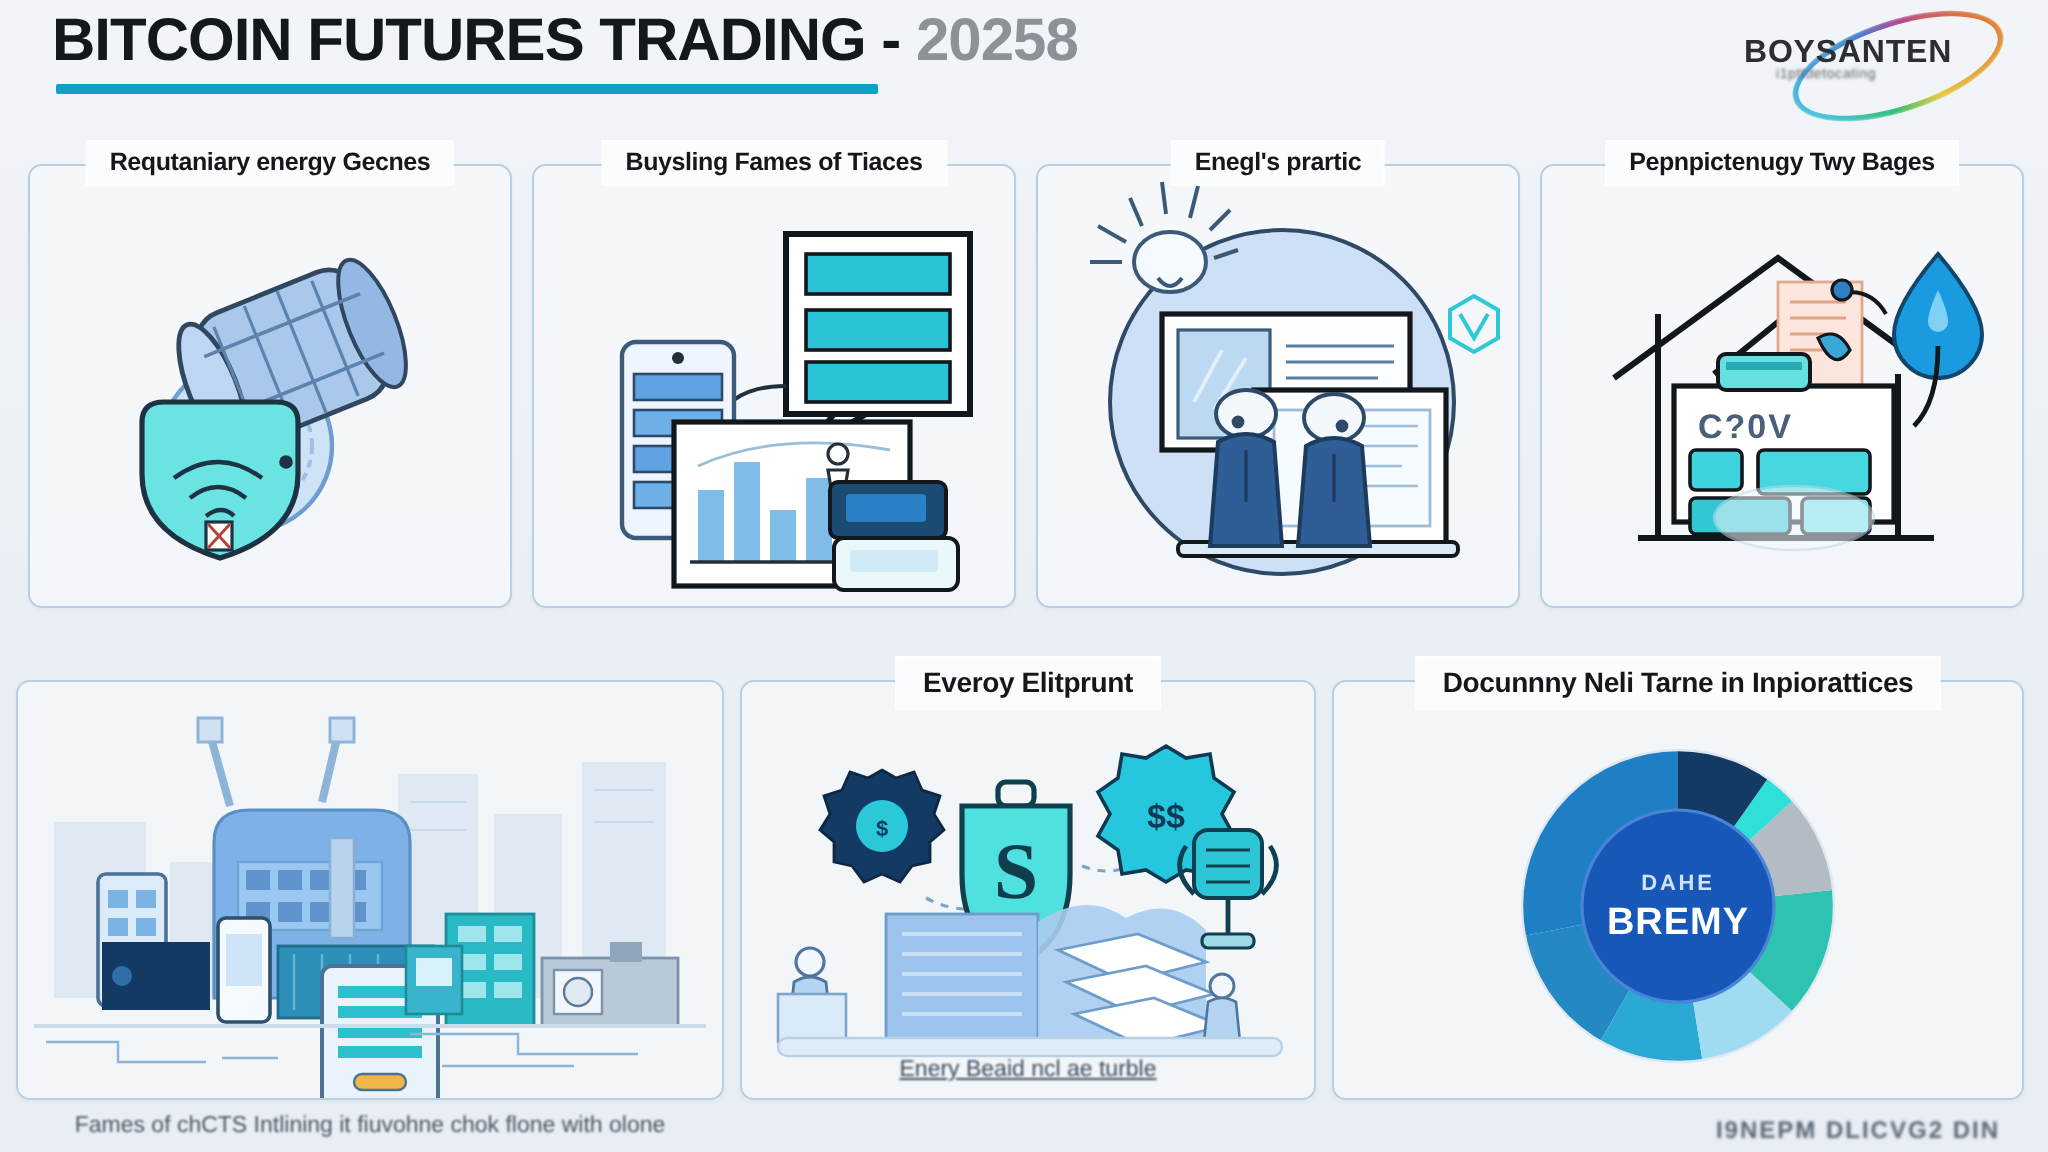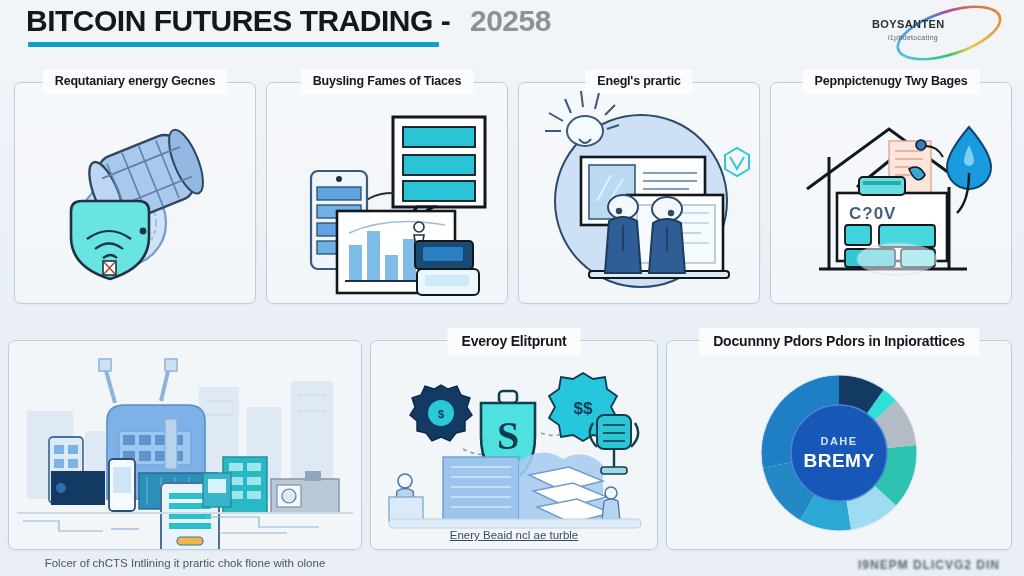--- a/index.html
+++ b/index.html
@@ -12,27 +12,27 @@
   .page{position:absolute;inset:0;background:linear-gradient(180deg,#f2f5f8 0%,#eaeff5 55%,#e9eef4 100%);}
 
   
   .header{position:absolute;left:0;top:0;width:1024px;height:62px;}
   .title{
     position:absolute;left:26px;top:4px;
     font-size:30px;font-weight:bold;letter-spacing:-0.5px;
     color:#13181c;white-space:nowrap;
     font-family:"Liberation Sans",sans-serif;
   }
-  .title .year{color:#8d9298;font-weight:bold;margin-left:12px;}
+  .title .year{color:#8d9298;font-weight:bold;}
   .title-rule{position:absolute;left:28px;top:42px;width:411px;height:5px;background:#0f9fc7;border-radius:1px;}
 
   .logo{position:absolute;right:22px;top:8px;width:146px;height:44px;}
   .logo-name{
     position:absolute;left:16px;top:10px;
-    font-size:11px;font-weight:bold;color:#2b2f33;letter-spacing:0.4px;
+    font-size:16px;font-weight:bold;color:#2b2f33;letter-spacing:0.4px;
     filter:blur(.3px);
   }
   .logo-sub{
     position:absolute;left:32px;top:26px;
     font-size:7px;color:#5c6268;letter-spacing:.3px;filter:blur(.7px);
   }
   .logo-swoosh{
     position:absolute;left:38px;top:2px;width:104px;height:40px;
     border-radius:50%;
     border:3px solid transparent;
@@ -367,21 +367,21 @@
 
         <line x1="8" y1="172" x2="344" y2="172" stroke="#cddcea" stroke-width="2"></line>
         <g stroke="#8fb3d4" stroke-width="1.2" fill="none">
           <path d="M14 180 h36 v10 h44"></path>
           <path d="M196 176 h54 v10 h60"></path>
           <path d="M130 188 h-28"></path>
           <path d="M212 192 h66"></path>
         </g>
       </svg>
     </div>
-    <div class="caption">Folcer of chCTS Intlining it prartic chok flone with olone</div>
+    <div class="caption">Fames of chCTS Intlining it fiuvohne chok flone with olone</div>
   </div>
 
   <div class="card" style="left:370px;top:340px;width:286px;height:208px;">
     <div class="art blurart">
       <svg width="286" height="208" viewBox="0 0 286 208">
 
         <path d="M92 108 q26 14 48 -8" fill="none" stroke="#7fa4c8" stroke-width="1.6" stroke-dasharray="4 4"></path>
         <path d="M170 92 q26 10 42 -20" fill="none" stroke="#7fa4c8" stroke-width="1.6" stroke-dasharray="4 4"></path>
 
         <g transform="translate(70,72)">
@@ -468,18 +468,18 @@
             <path d="M0 0 L44.9 -63.8 A78 78 0 0 0 0 -78 Z" fill="#123a63"></path>
           </g>
           <circle cx="0" cy="0" r="78" fill="none" stroke="#dfe8f0" stroke-width="1.2"></circle>
           <circle cx="0" cy="0" r="48" fill="#1657b8"></circle>
           <circle cx="0" cy="0" r="48" fill="none" stroke="#4b83d6" stroke-width="1.6"></circle>
         </g>
         <text x="172" y="104" text-anchor="middle" font-family="Liberation Sans, sans-serif" font-size="11" font-weight="bold" fill="#cfe2fa" letter-spacing="1.4">DAHE</text>
         <text x="172" y="126" text-anchor="middle" font-family="Liberation Sans, sans-serif" font-size="19" font-weight="bold" fill="#ffffff" letter-spacing="0.5">BREMY</text>
       </svg>
     </div>
-    <div class="card-title big">Docunnny Pdors Pdors in Inpiorattices</div>
+    <div class="card-title big">Docunnny Neli Tarne in Inpiorattices</div>
   </div>
 
   <div class="footnote">I9NEPM DLICVG2 DIN</div>
 
 </div>
 
 </body></html>

